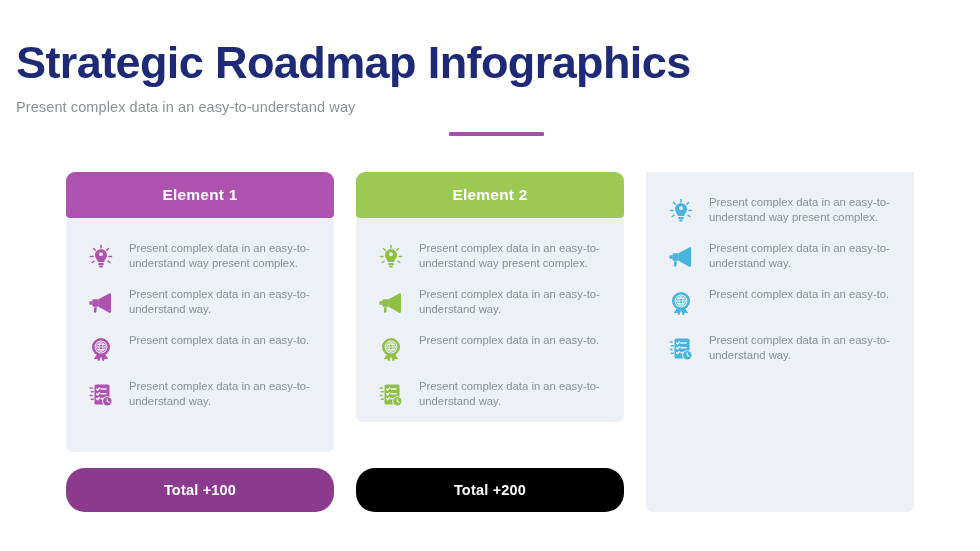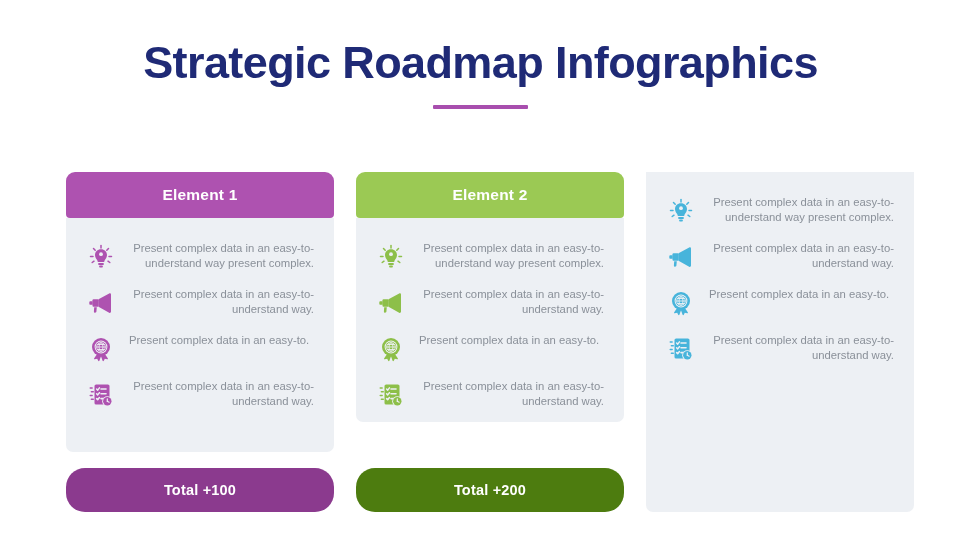--- a/index.html
+++ b/index.html
@@ -10,24 +10,24 @@
   }
   body {
     background: #ffffff;
     font-family: "Liberation Sans", sans-serif;
     position: relative;
   }
 
   
   .page-header {
     position: absolute;
-    left: 0;
+    left: 16px;
     top: 38px;
     width: 961px;
-    text-align: center;
+    text-align: left;
   }
   .page-title {
     font-size: 45px;
     font-weight: bold;
     color: #1F2A76;
     letter-spacing: -0.6px;
     line-height: 1.12;
     white-space: nowrap;
   }
   .page-subtitle {
@@ -53,21 +53,20 @@
     width: 848px;
     height: 340px;
     display: flex;
     justify-content: space-between;
   }
   .column {
     width: 268px;
     height: 340px;
     display: flex;
     flex-direction: column;
-    text-align: right;
   }
 
   .col-header {
     height: 46px;
     border-radius: 9px 9px 4px 4px;
     display: flex;
     align-items: center;
     justify-content: center;
     flex: none;
   }
@@ -123,20 +122,21 @@
     font-size: 14.5px;
     font-weight: bold;
     letter-spacing: 0.2px;
   }
 </style>
 </head>
 <body>
 
 <div class="page-header">
   <div class="page-title" style="color: rgb(31, 42, 118);">Strategic Roadmap Infographics</div>
+  <div class="page-subtitle">Present complex data in an easy-to-understand way</div>
   <div class="accent-rule" style="background: rgb(168, 78, 174);"></div>
 </div>
 
 <div class="columns">
 
   <div class="column">
     <div class="col-header" style="background: rgb(174, 82, 176);">
       <span class="col-header-label">Element 1</span>
     </div>
     <div class="col-body" style="background: rgb(237, 240, 244);">
@@ -306,21 +306,21 @@
             <circle cx="19.3" cy="19.3" r="4.2" fill="#8DBF49"></circle>
             <g stroke="#EDF0F4" stroke-width="1.2" stroke-linecap="round">
               <line x1="19.3" y1="19.3" x2="19.3" y2="16.9"></line>
               <line x1="19.3" y1="19.3" x2="21.1" y2="20.2"></line>
             </g>
           </svg>
         </span>
         <span class="row-text">Present complex data in an easy-to-understand way.</span>
       </div>
     </div>
-    <div class="col-footer" style="background: #4d7c0f; margin-top: 46px;">
+    <div class="col-footer" style="background: #000000; margin-top: 46px;">
       <span class="col-footer-label">Total +200</span>
     </div>
   </div>
 
   <div class="column">
     <div class="col-body" style="background: rgb(237, 240, 244);">
       <div class="row">
         <span class="row-icon">
           <svg width="26" height="26" viewBox="0 0 26 26">
             <g stroke="#47B4DB" stroke-width="1.5" stroke-linecap="round">

